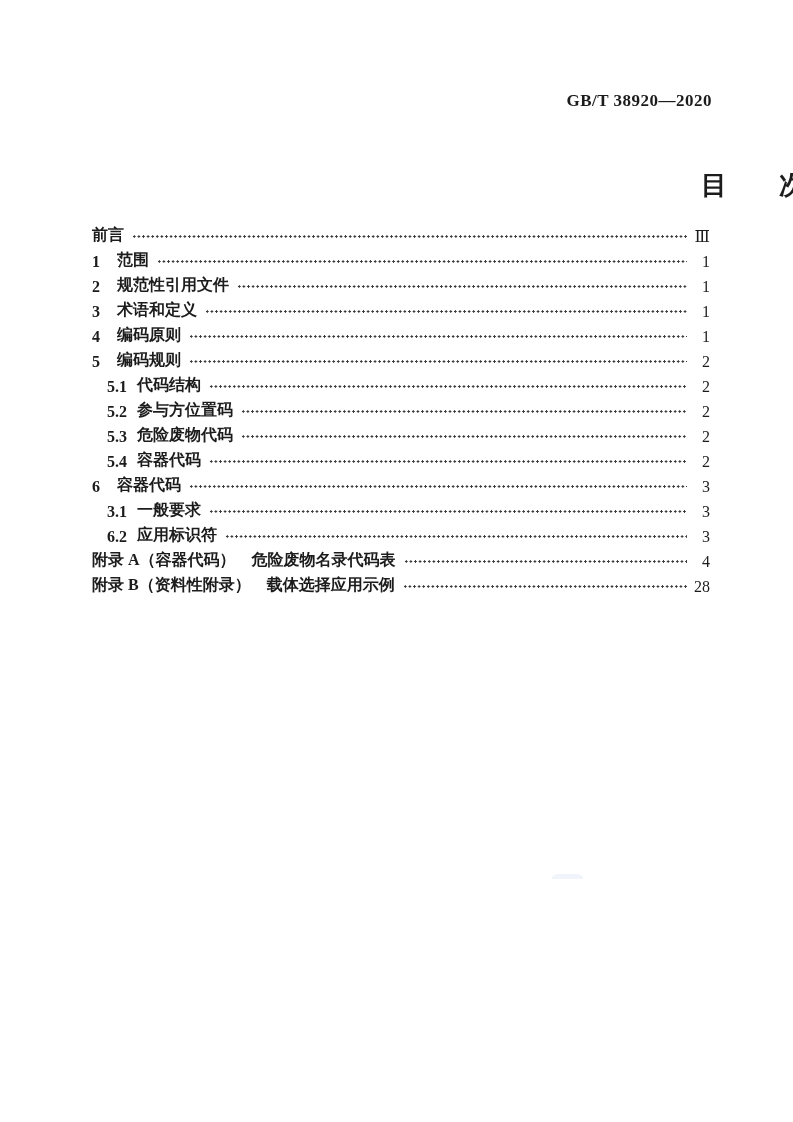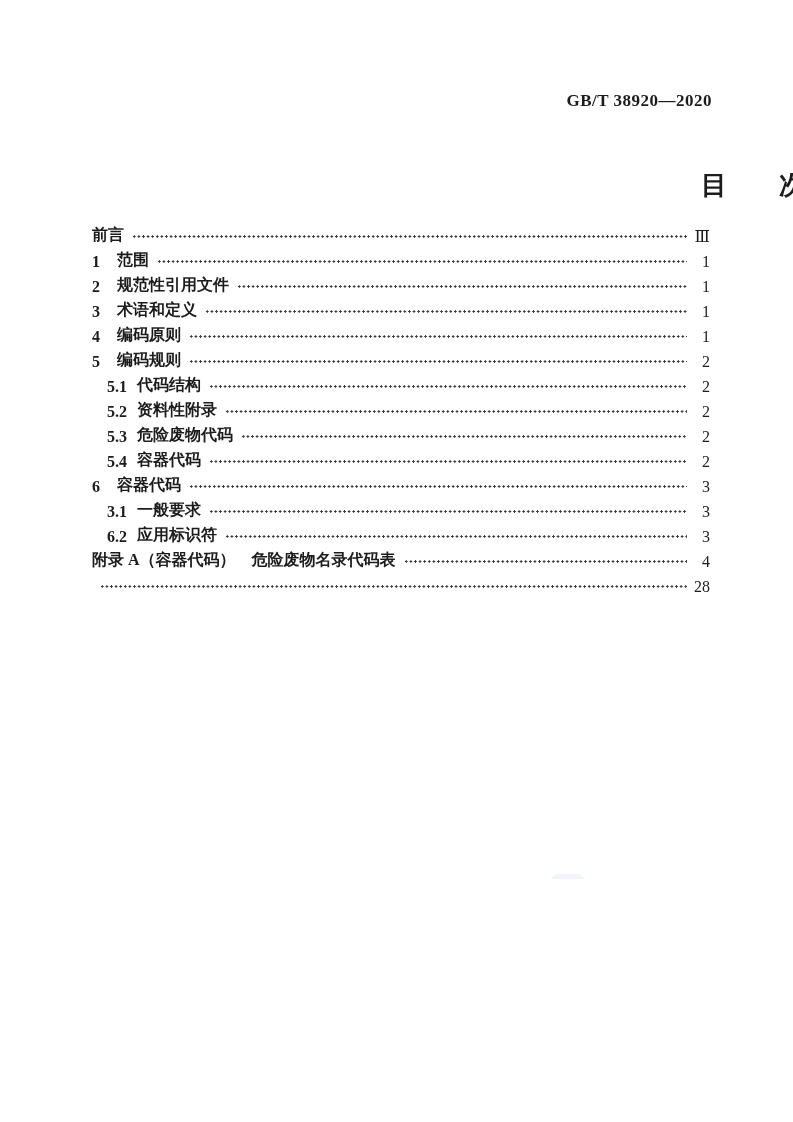--- a/index.html
+++ b/index.html
@@ -150,21 +150,21 @@
     <span class="pg">2</span>
   </div>
       <div class="toc-row lvl2">
     <span class="num">5.1</span>
     <span class="label">代码结构</span>
     <span class="leader"></span>
     <span class="pg">2</span>
   </div>
       <div class="toc-row lvl2">
     <span class="num">5.2</span>
-    <span class="label">资料性附录</span>
+    <span class="label">参与方位置码</span>
     <span class="leader"></span>
     <span class="pg">2</span>
   </div>
       <div class="toc-row lvl2">
     <span class="num">5.3</span>
     <span class="label">危险废物代码</span>
     <span class="leader"></span>
     <span class="pg">2</span>
   </div>
       <div class="toc-row lvl2">
@@ -192,20 +192,21 @@
     <span class="pg">3</span>
   </div>
       <div class="toc-row lvl0">
 
     <span class="label">附录 A（容器代码）　危险废物名录代码表</span>
     <span class="leader"></span>
     <span class="pg">4</span>
   </div>
       <div class="toc-row lvl0">
 
+    <span class="label">附录 B（资料性附录）　载体选择应用示例</span>
     <span class="leader"></span>
     <span class="pg">28</span>
   </div>
     </div>
 
   <div class="watermark">
     <span class="wm-text">SAC</span>
   </div>
 
   <div class="footer-pagenum">Ⅰ</div>

